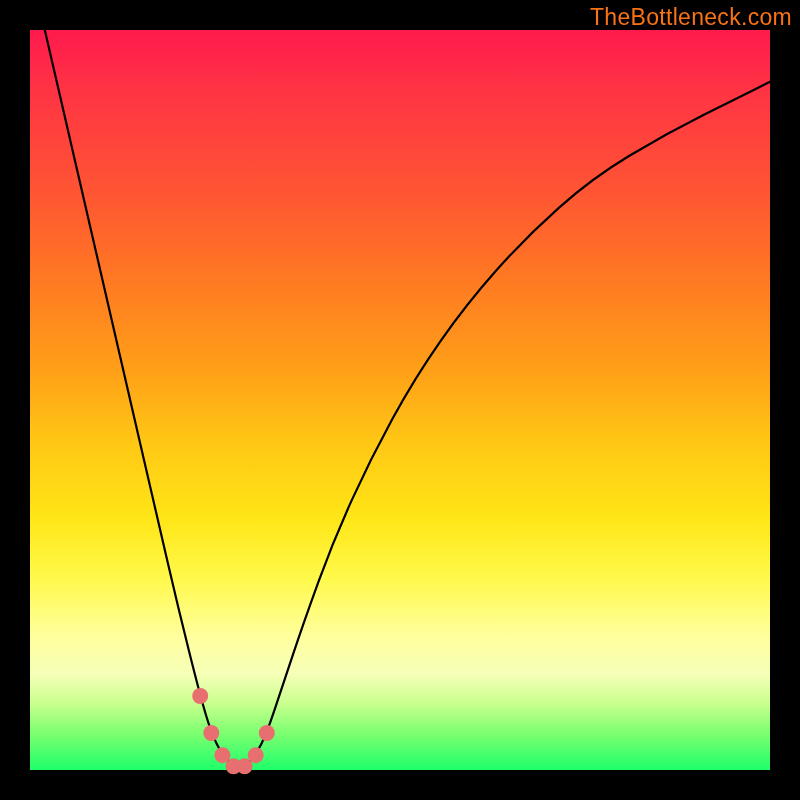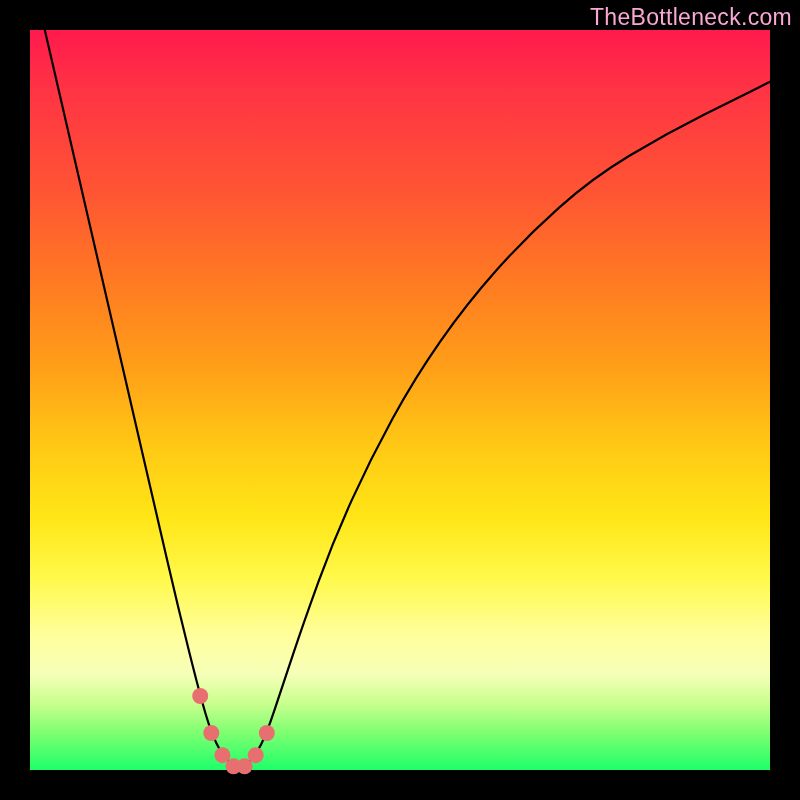--- a/index.html
+++ b/index.html
@@ -37,21 +37,21 @@
       #f6ffb8 87%,
       #c9ff8e 91%,
       #7dff70 95%,
       #1eff6a 100%
     );
   }
   .watermark {
     position: absolute;
     top: 4px;
     right: 8px;
-    color: #f9a8d4;
+    color: #f97316;
     font-size: 23px;
     font-weight: 500;
     letter-spacing: 0.3px;
     user-select: none;
   }
   svg.curve {
     position: absolute;
     left: 0;
     top: 0;
     width: 740px;

